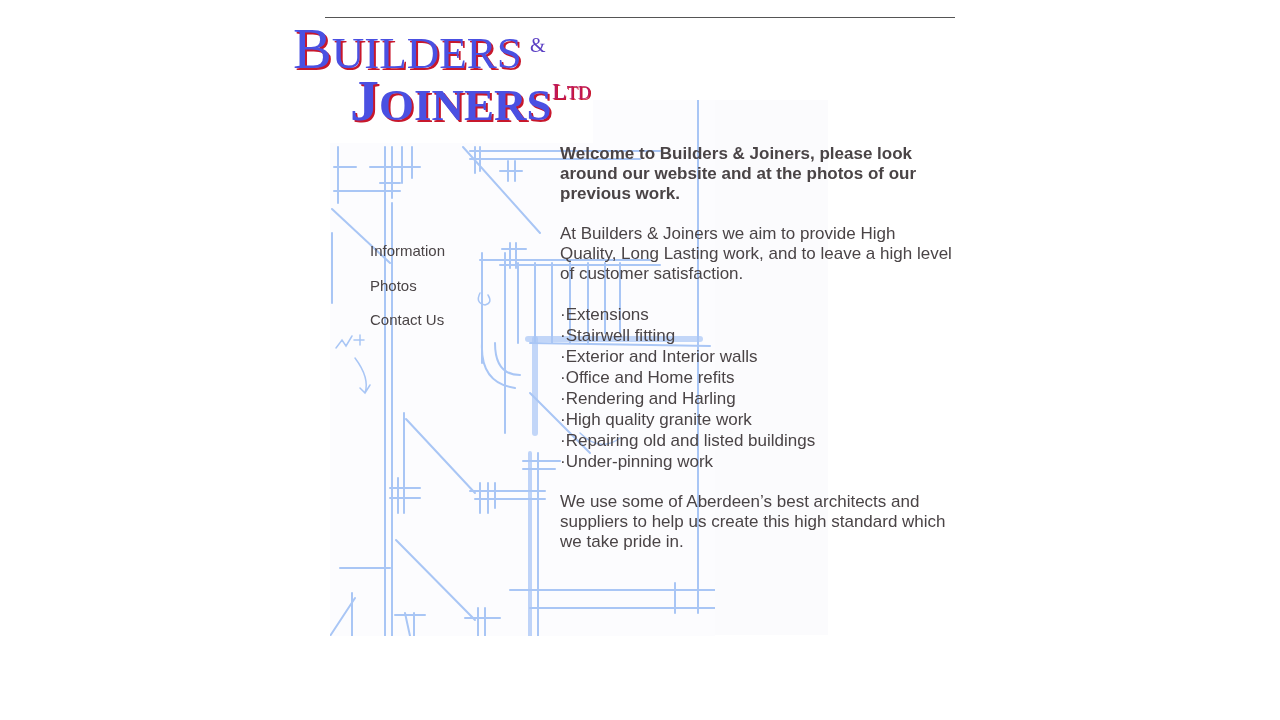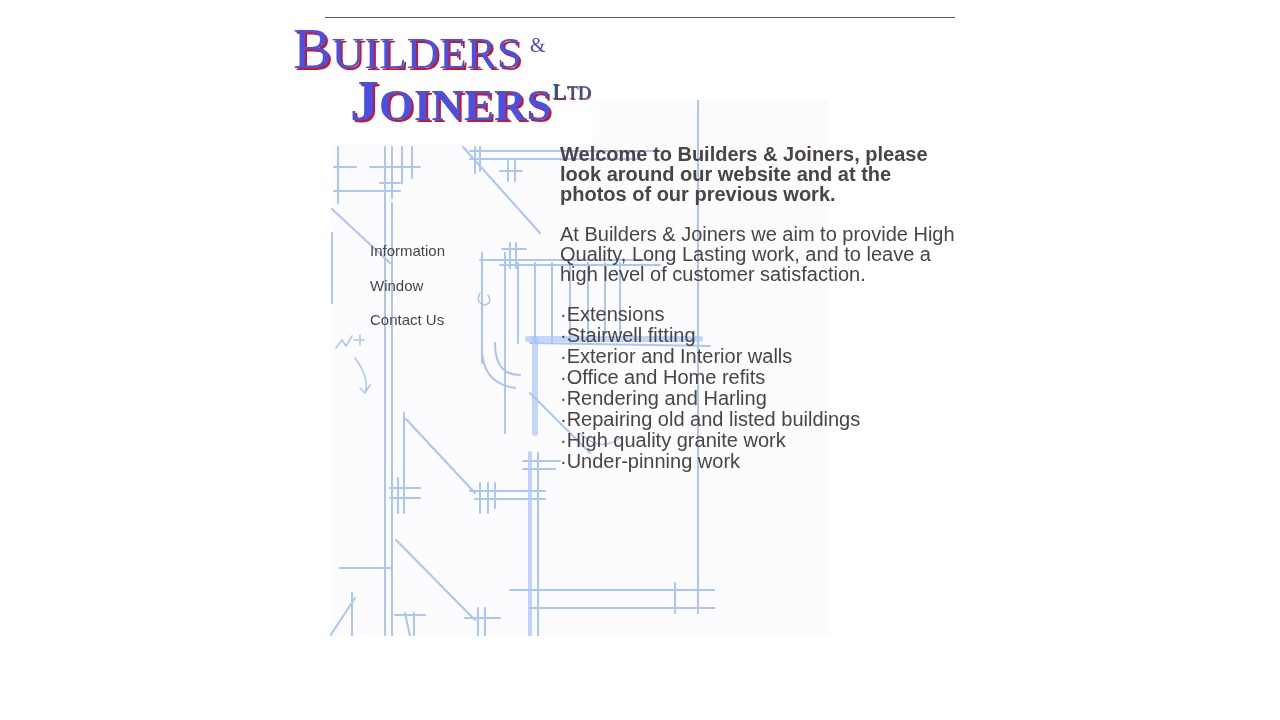--- a/index.html
+++ b/index.html
@@ -51,21 +51,21 @@
     font-size: 20px;
     color: #5b3fc4;
     text-shadow: none;
     font-family: "Liberation Serif", serif;
   }
   .logo .ltd {
     position: absolute;
     left: 259px;
     top: 58px;
     font-size: 24px;
-    color: #0369a1;
+    color: #be185d;
     text-shadow: 1px 1px 0 #c8182c;
     font-family: "Liberation Serif", serif;
   }
   
   .bg-faint {
     position: absolute;
     left: 593px;
     top: 100px;
     width: 235px;
     height: 535px;
@@ -103,21 +103,21 @@
     line-height: 18px;
     margin-bottom: 16.5px;
     cursor: pointer;
   }
   
   .content {
     position: absolute;
     left: 560px;
     top: 144px;
     width: 395px;
-    font-size: 20px;
+    font-size: 17px;
     line-height: 20px;
     color: #4a4446;
   }
   .content p { margin: 0 0 20px 0; }
   .content .bold { font-weight: bold; }
   .content ul {
     list-style: none;
     margin: 0 0 20px 0;
     padding: 0;
   }
@@ -231,30 +231,31 @@
   </svg>
 </div>
 <div class="bp-top-strip">
   <svg width="122" height="43" viewBox="0 0 122 43">
     <line x1="105" y1="0" x2="105" y2="43" stroke="#a9c6f5" stroke-width="2"></line>
   </svg>
 </div>
 
 <nav class="nav">
   <a>Information</a>
-  <a>Window</a>
+  <a>Photos</a>
   <a>Contact Us</a>
 </nav>
 
 <main class="content">
   <p class="bold">Welcome to Builders &amp; Joiners, please look around our website and at the photos of our previous work.</p>
   <p>At Builders &amp; Joiners we aim to provide High Quality, Long Lasting work, and to leave a high level of customer satisfaction.</p>
   <ul>
     <li><span class="dot">·</span><span>Extensions</span></li>
     <li><span class="dot">·</span><span>Stairwell fitting</span></li>
     <li><span class="dot">·</span><span>Exterior and Interior walls</span></li>
     <li><span class="dot">·</span><span>Office and Home refits</span></li>
     <li><span class="dot">·</span><span>Rendering and Harling</span></li>
+    <li><span class="dot">·</span><span>High quality granite work</span></li>
     <li><span class="dot">·</span><span>Repairing old and listed buildings</span></li>
-    <li><span class="dot">·</span><span>High quality granite work</span></li>
     <li><span class="dot">·</span><span>Under-pinning work</span></li>
   </ul>
+  <p>We use some of Aberdeen’s best architects and suppliers to help us create this high standard which we take pride in.</p>
 </main>
 
 </body></html>

